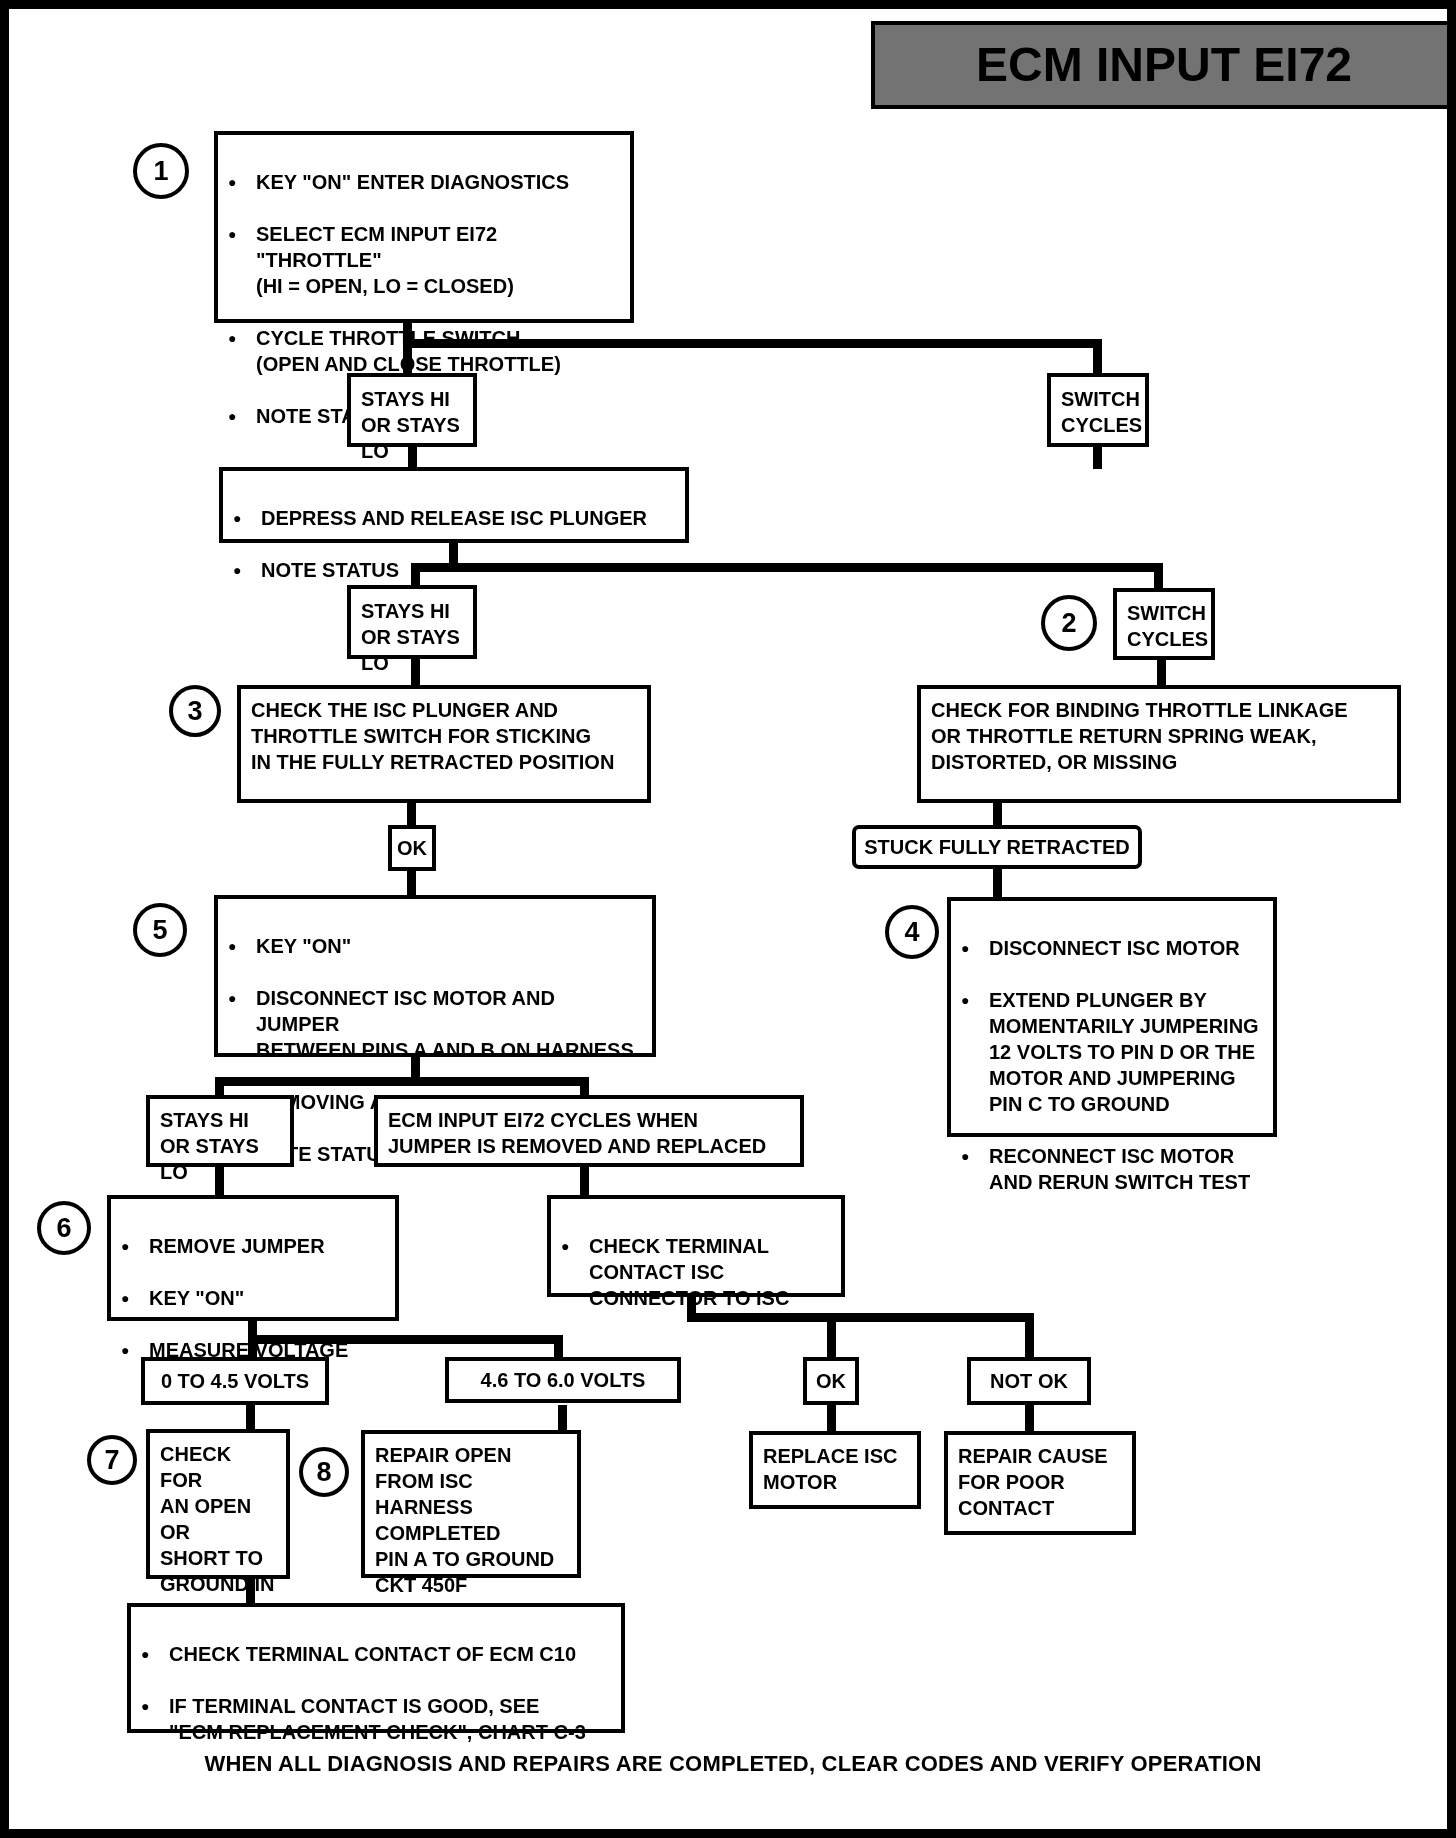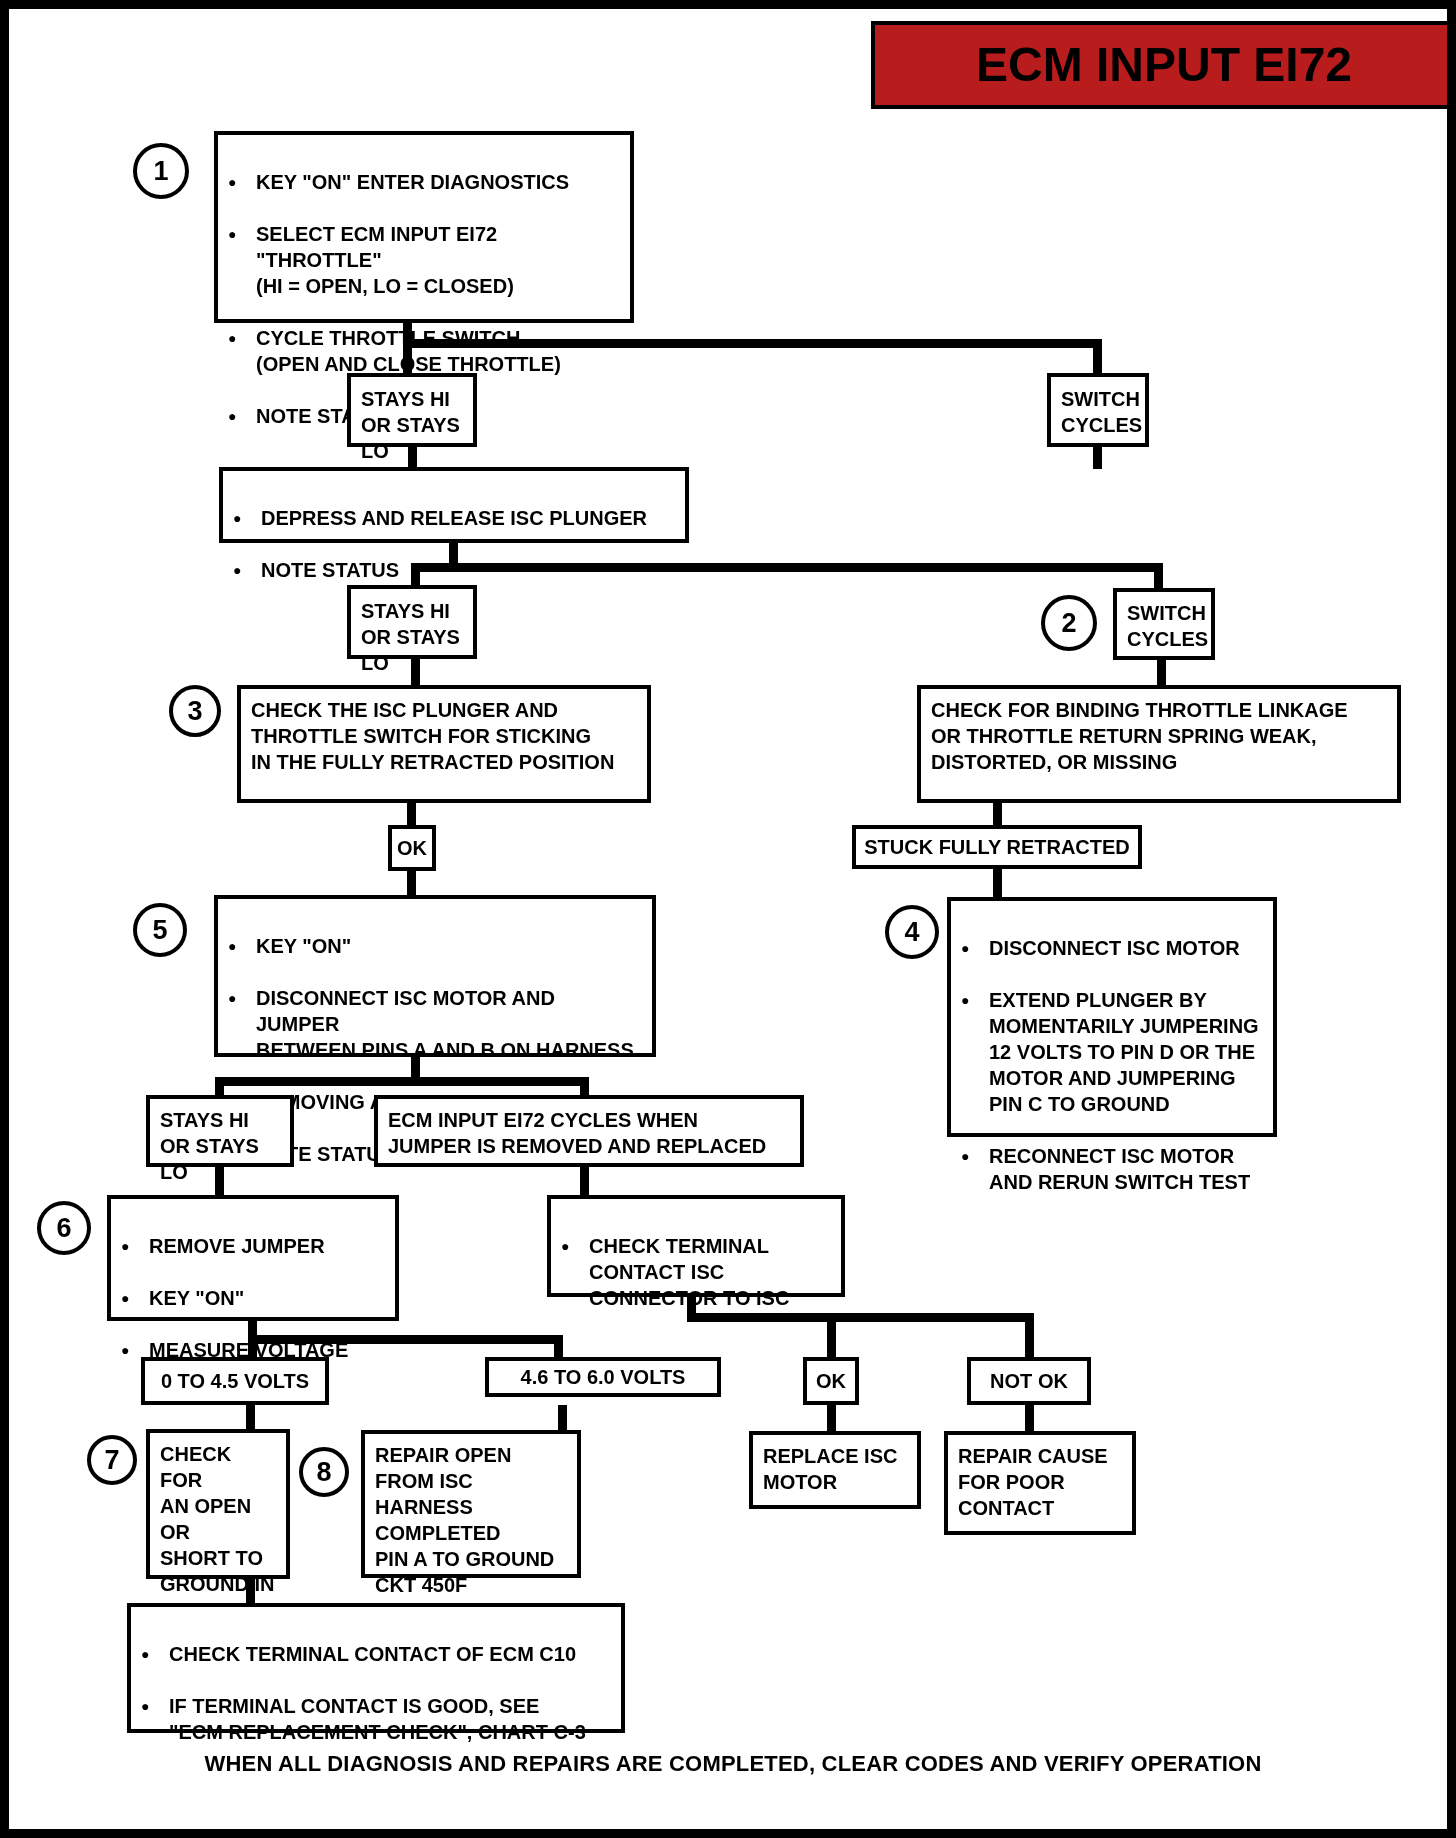--- a/index.html
+++ b/index.html
@@ -34,21 +34,21 @@
   .conn{position:absolute;background:#000;}
   .stepcircle{
     position:absolute;
     border:4px solid #000;border-radius:50%;
     background:#fff;box-sizing:border-box;
     display:flex;align-items:center;justify-content:center;
     font-size:27px;font-weight:700;
   }
   #title-box{
     position:absolute;left:862px;top:12px;width:586px;height:88px;
-    border:4px solid #000;box-sizing:border-box;background:#b91c1c;
+    border:4px solid #000;box-sizing:border-box;background:#737373;
     display:flex;flex-direction:column;align-items:center;justify-content:center;
     text-align:center;
   }
   #title-line1{font-size:48px;font-weight:700;line-height:48px;letter-spacing:0px;}
   #title-line2{font-size:36px;font-weight:400;line-height:38px;}
   #footer-note{
     position:absolute;left:8px;top:1742px;width:1432px;
     text-align:center;font-size:22px;font-weight:700;letter-spacing:0.2px;
   }
 </style>
@@ -149,21 +149,21 @@
 
   <div class="node" style="left:228px;top:676px;width:414px;height:118px;">CHECK THE ISC PLUNGER AND
 THROTTLE SWITCH FOR STICKING
 IN THE FULLY RETRACTED POSITION</div>
 
   <div class="node" style="left:908px;top:676px;width:484px;height:118px;">CHECK FOR BINDING THROTTLE LINKAGE
 OR THROTTLE RETURN SPRING WEAK,
 DISTORTED, OR MISSING</div>
 
   <div class="node center" style="left:379px;top:816px;width:48px;height:46px;">OK</div>
-  <div class="node center" style="left:843px;top:816px;width:290px;height:44px;">STUCK FULLY RETRACTED</div>
+  <div class="node center" style="left:843px;top:816px;width:290px;height:44px;border-radius:7px;">STUCK FULLY RETRACTED</div>
 
   <div class="node" style="left:205px;top:886px;width:442px;height:162px;">
     <div class="brow"><span class="bdot">●</span><span class="btxt">KEY "ON"</span></div>
     <div class="brow"><span class="bdot">●</span><span class="btxt">DISCONNECT ISC MOTOR AND JUMPER
 BETWEEN PINS A AND B ON HARNESS</span></div>
     <div class="brow"><span class="bdot">●</span><span class="btxt">REMOVING AND REPLACE JUMPER</span></div>
     <div class="brow"><span class="bdot">●</span><span class="btxt">NOTE STATUS</span></div>
   </div>
 
   <div class="node" style="left:938px;top:888px;width:330px;height:240px;">
@@ -189,21 +189,21 @@
 AT PIN B</span></div>
   </div>
 
   <div class="node" style="left:538px;top:1186px;width:298px;height:102px;">
     <div class="brow"><span class="bdot">●</span><span class="btxt">CHECK TERMINAL
 CONTACT ISC
 CONNECTOR TO ISC</span></div>
   </div>
 
   <div class="node center" style="left:132px;top:1348px;width:188px;height:48px;">0 TO 4.5 VOLTS</div>
-  <div class="node center" style="left:436px;top:1348px;width:236px;height:40px;margin-left:40px;">4.6 TO 6.0 VOLTS</div>
+  <div class="node center" style="left:436px;top:1348px;width:236px;height:46px;">4.6 TO 6.0 VOLTS</div>
   <div class="node center" style="left:794px;top:1348px;width:56px;height:48px;">OK</div>
   <div class="node center" style="left:958px;top:1348px;width:124px;height:48px;">NOT OK</div>
 
   <div class="node" style="left:137px;top:1420px;width:144px;height:150px;">CHECK FOR
 AN OPEN OR
 SHORT TO
 GROUND IN
 CKT 427</div>
   <div class="node" style="left:352px;top:1421px;width:220px;height:148px;">REPAIR OPEN
 FROM ISC HARNESS

